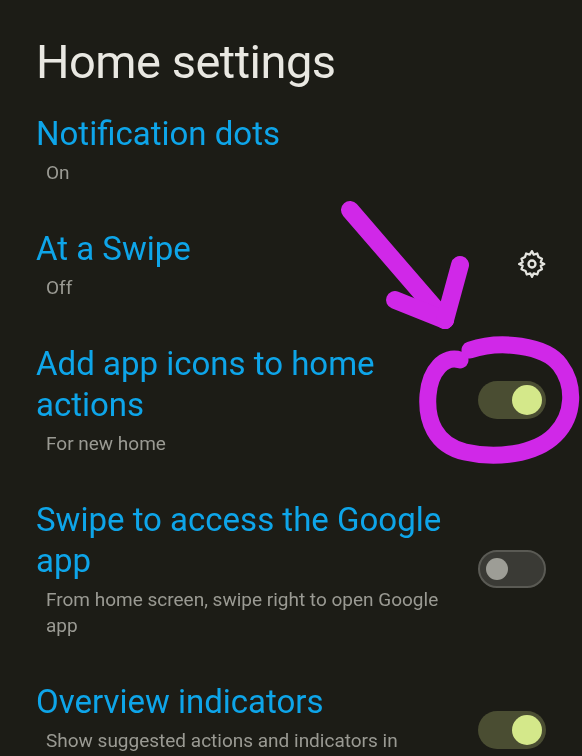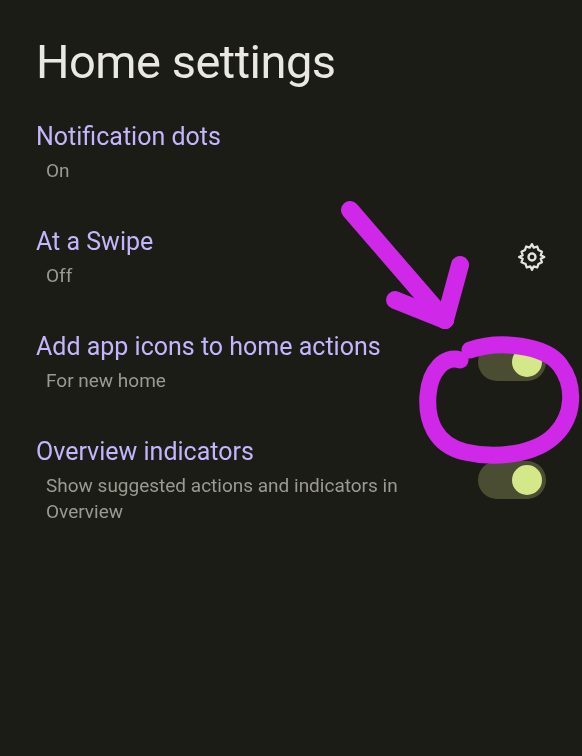--- a/index.html
+++ b/index.html
@@ -16,37 +16,37 @@
       overflow: hidden;
       position: relative;
     }
     .container {
       padding: 34px 36px 0 36px;
     }
     .page-title {
       font-size: 47px;
       font-weight: 400;
       color: #e9e8e2;
-      margin-bottom: 32px;
+      margin-bottom: 24px;
       letter-spacing: -0.5px;
     }
     .setting-row {
       display: flex;
       align-items: center;
       justify-content: space-between;
       margin-bottom: 42px;
     }
     .setting-text {
       flex: 1;
       padding-right: 16px;
     }
     .setting-title {
-      font-size: 25px;
+      font-size: 33px;
       font-weight: 400;
-      color: #c4b5fd;
+      color: #0ea5e9;
       margin-bottom: 6px;
       line-height: 1.25;
     }
     .setting-subtitle {
       font-size: 19px;
       color: #9a9a93;
       line-height: 1.35;
       margin-left: 10px;
     }
     .gear-icon {
@@ -129,20 +129,29 @@
   <div class="setting-row">
     <div class="setting-text">
       <div class="setting-title">Add app icons to home actions</div>
       <div class="setting-subtitle">For new home</div>
     </div>
     <div class="toggle toggle-on">
       <div class="toggle-thumb"></div>
     </div>
   </div>
 
+  <div class="setting-row">
+    <div class="setting-text">
+      <div class="setting-title">Swipe to access the Google app</div>
+      <div class="setting-subtitle">From home screen, swipe right to open Google app</div>
+    </div>
+    <div class="toggle toggle-off">
+      <div class="toggle-thumb"></div>
+    </div>
+  </div>
 
   <div class="setting-row">
     <div class="setting-text">
       <div class="setting-title">Overview indicators</div>
       <div class="setting-subtitle">Show suggested actions and indicators in Overview</div>
     </div>
     <div class="toggle toggle-on">
       <div class="toggle-thumb"></div>
     </div>
   </div>

